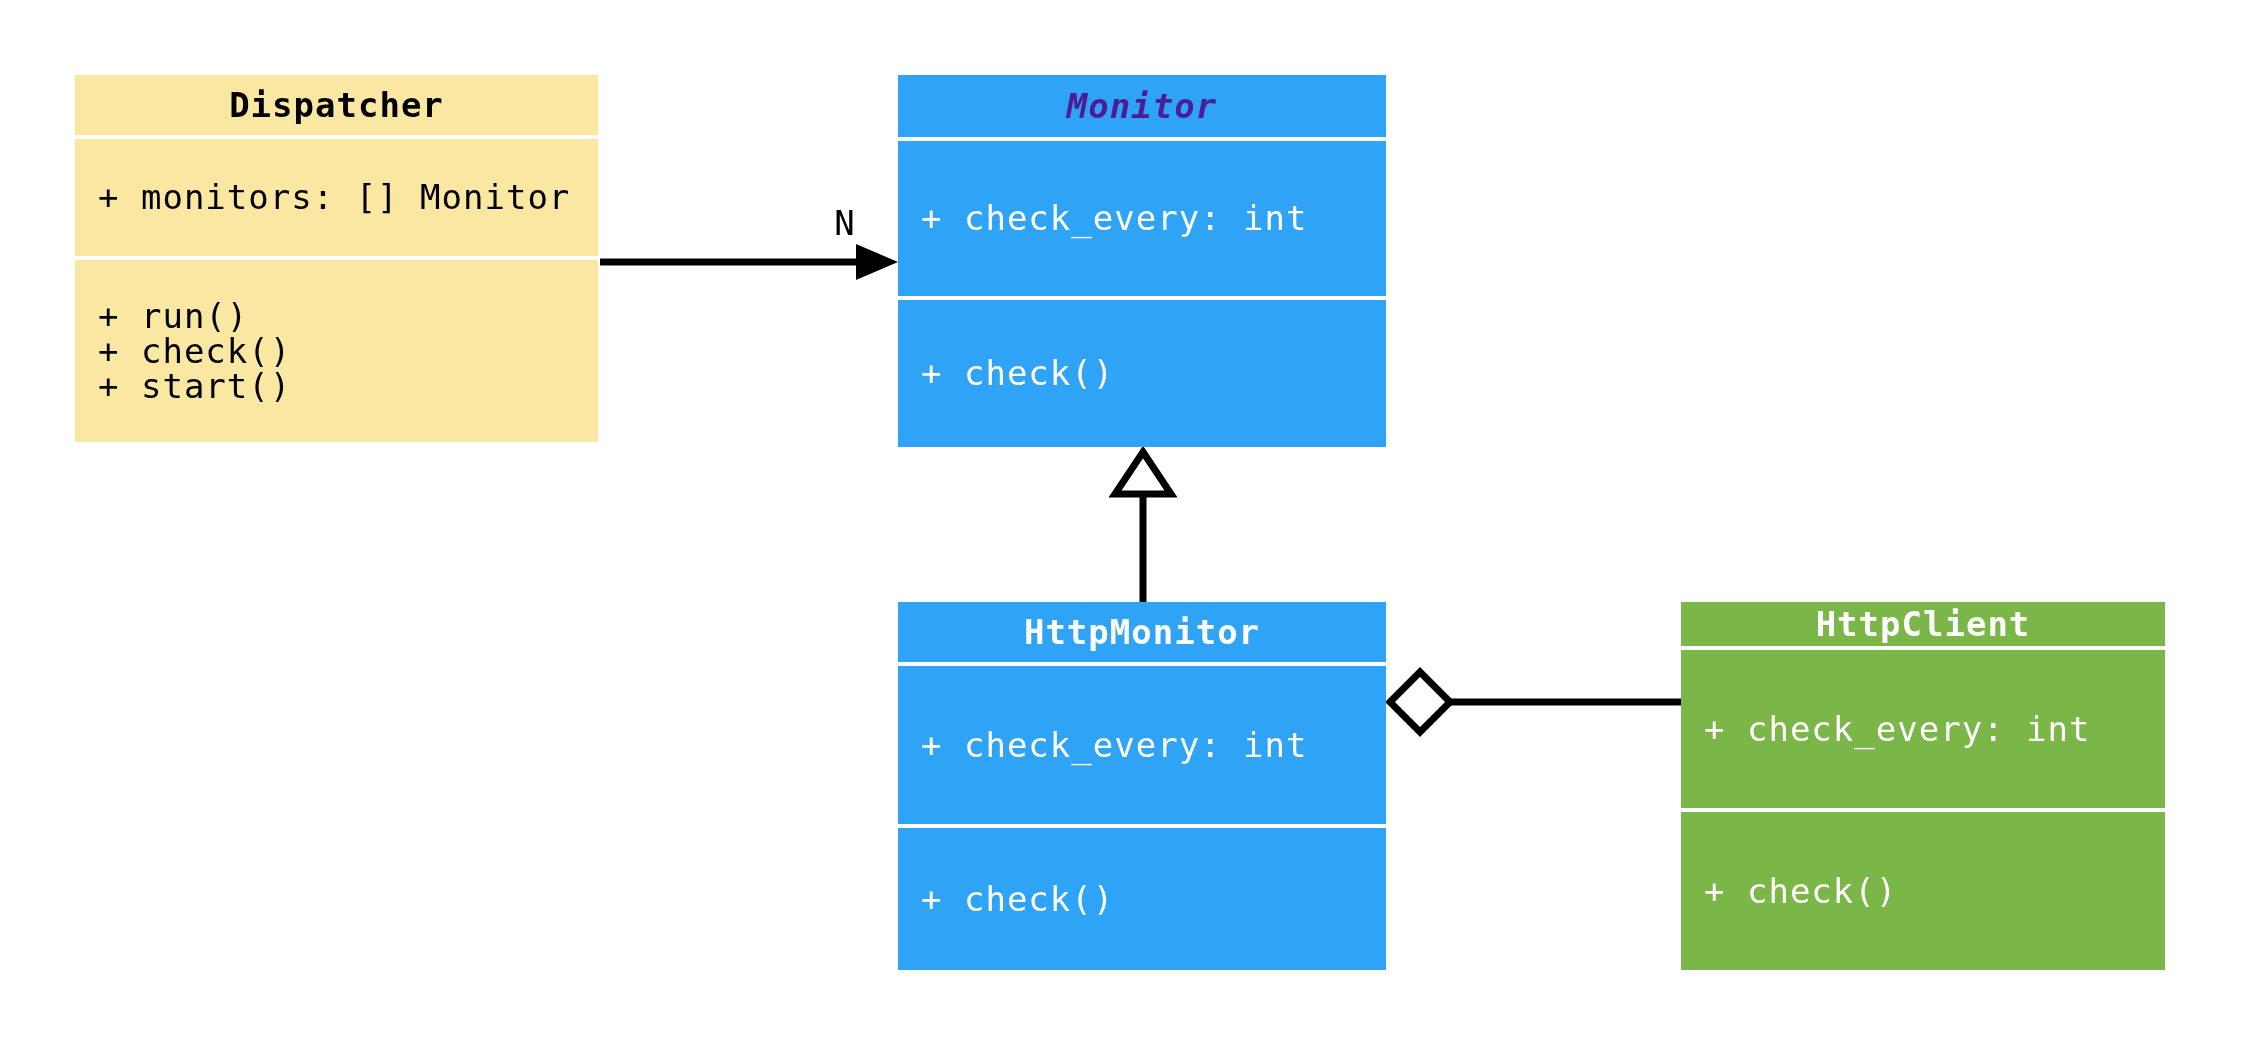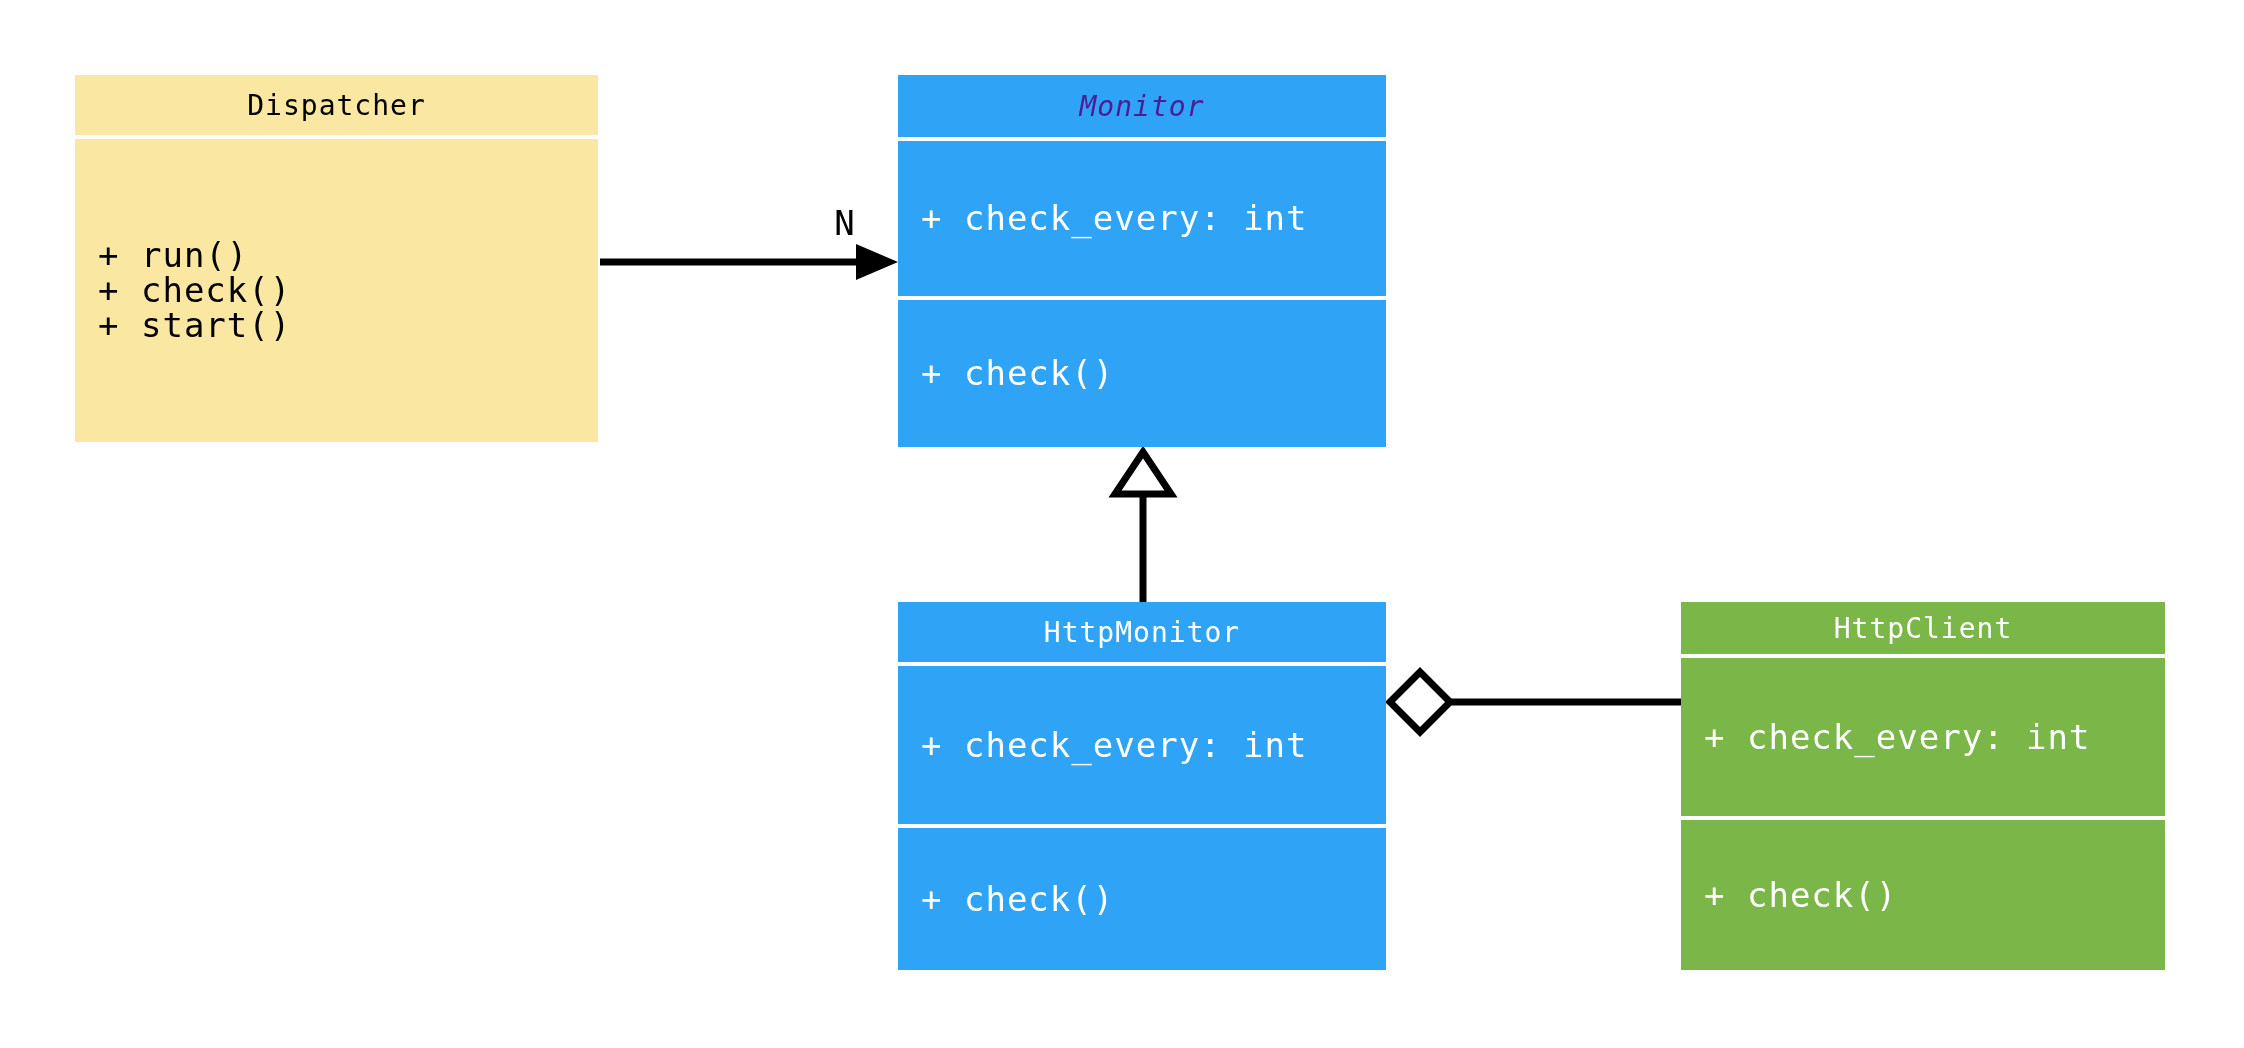--- a/index.html
+++ b/index.html
@@ -18,23 +18,24 @@
     gap: 4px; 
   }
   .uml-section {
     display: flex;
     flex-direction: column;
     justify-content: center;
     box-sizing: border-box;
   }
   .uml-title {
     align-items: center;
-    font-size: 28px;
+    font-size: 34px;
     letter-spacing: 1px;
     white-space: nowrap;
+    font-weight: bold;
   }
   .uml-title.abstract { font-style: italic; }
   .uml-members {
     font-size: 34px;
     letter-spacing: 1px;
     line-height: 35px;
     padding-left: 23px;
     white-space: nowrap;
   }
   .edges-overlay {
@@ -70,20 +71,23 @@
     <line x1="1450" y1="702" x2="1681" y2="702" stroke="#000000" stroke-width="7"></line>
     <polygon points="1390,702 1420,672 1450,702 1420,732" fill="#ffffff" stroke="#000000" stroke-width="7"></polygon>
   </svg>
 
   <div class="edge-label">N</div>
 
   <div class="uml-class" style="left:75px;top:75px;width:523px;height:367px;">
     <div class="uml-section uml-title" style="height: 60px; background-color: rgb(250, 231, 162); color: rgb(0, 0, 0);">
       <span>Dispatcher</span>
     </div>
+    <div class="uml-section uml-members" style="height: 117px; background-color: rgb(250, 231, 162); color: rgb(0, 0, 0);">
+      <div>+ monitors: [] Monitor</div>
+    </div>
     <div class="uml-section uml-members" style="flex: 1 1 0%; background-color: rgb(250, 231, 162); color: rgb(0, 0, 0);">
       <div>+ run()</div>
       <div>+ check()</div>
       <div>+ start()</div>
     </div>
   </div>
 
   <div class="uml-class" style="left:898px;top:75px;width:488px;height:372px;">
     <div class="uml-section uml-title abstract" style="height: 62px; background-color: rgb(47, 164, 247); color: #4c1d95;">
       <span>Monitor</span>
@@ -102,21 +106,21 @@
     </div>
     <div class="uml-section uml-members" style="height: 158px; background-color: rgb(47, 164, 247); color: rgb(255, 255, 255);">
       <div>+ check_every: int</div>
     </div>
     <div class="uml-section uml-members" style="flex: 1 1 0%; background-color: rgb(47, 164, 247); color: rgb(255, 255, 255);">
       <div>+ check()</div>
     </div>
   </div>
 
   <div class="uml-class" style="left:1681px;top:602px;width:484px;height:368px;">
-    <div class="uml-section uml-title" style="height: 52px; background-color: rgb(122, 182, 72); color: rgb(255, 255, 255); justify-content: center;">
+    <div class="uml-section uml-title" style="height: 44px; background-color: rgb(122, 182, 72); color: rgb(255, 255, 255); justify-content: center;">
       <span>HttpClient</span>
     </div>
     <div class="uml-section uml-members" style="height: 158px; background-color: rgb(122, 182, 72); color: rgb(255, 255, 255);">
       <div>+ check_every: int</div>
     </div>
     <div class="uml-section uml-members" style="flex: 1 1 0%; background-color: rgb(122, 182, 72); color: rgb(255, 255, 255);">
       <div>+ check()</div>
     </div>
   </div>
 

